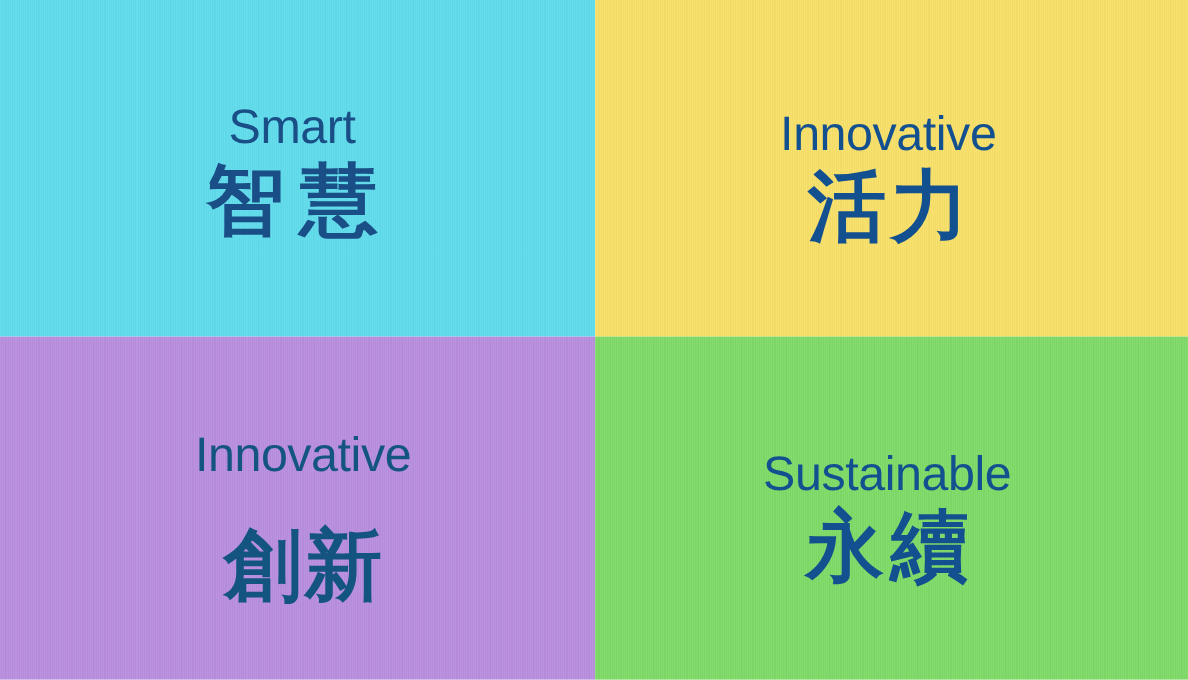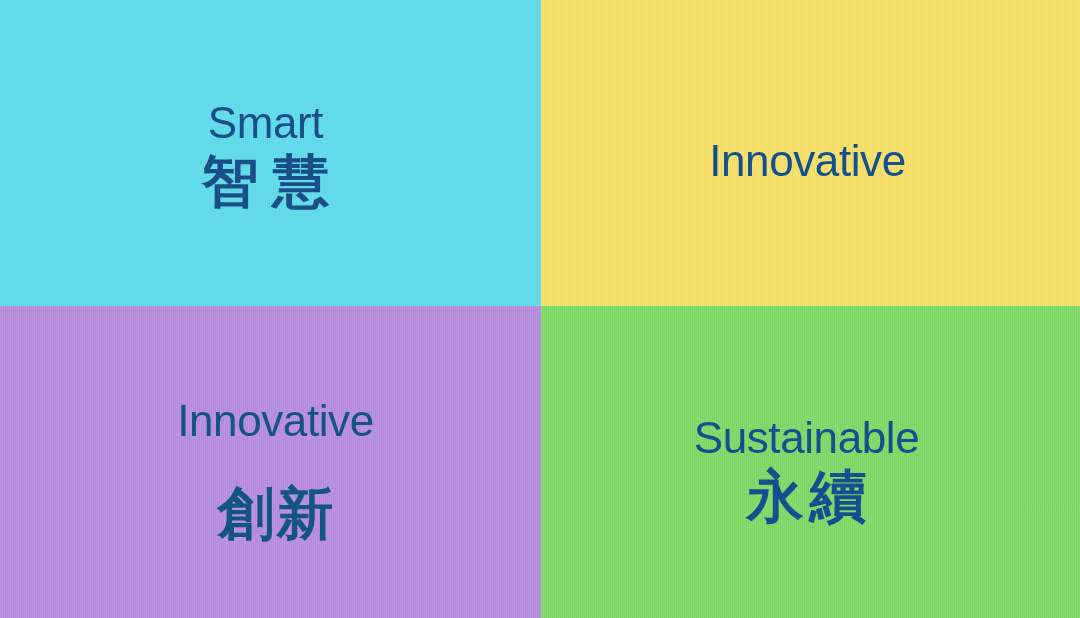--- a/index.html
+++ b/index.html
@@ -52,21 +52,21 @@
     line-height: 1;
   }
   .eng {
     font-size: 44px;
     font-weight: 400;
     letter-spacing: -0.4px;
     white-space: nowrap;
   }
   .cjk {
     font-family: "DejaVu Sans", "Liberation Sans", sans-serif;
-    font-size: 57px;
+    font-size: 71px;
     font-weight: 700;
     letter-spacing: 2px;
     white-space: nowrap;
     margin-top: 8px;
   }
 
   
   #q-smart .q-inner       { transform: translate(-5px, 2px); }
   #q-energetic .q-inner   { transform: translate(-3px, 8px); }
   #q-innovative .q-inner  { transform: translate(-4px, 8px); }
@@ -85,20 +85,21 @@
   <div class="quadrant" id="q-smart" style="background-color: rgb(97, 220, 236); color: rgb(26, 78, 134);">
     <div class="q-inner">
       <div class="eng">Smart</div>
       <div class="cjk">智慧</div>
     </div>
   </div>
 
   <div class="quadrant" id="q-energetic" style="background-color: rgb(248, 224, 106); color: rgb(19, 80, 143);">
     <div class="q-inner">
       <div class="eng">Innovative</div>
+      <div class="cjk">活力</div>
     </div>
   </div>
 
   <div class="quadrant" id="q-innovative" style="background-color: rgb(185, 143, 222); color: rgb(20, 84, 129); padding-left: 18px;">
     <div class="q-inner">
       <div class="eng">Innovative</div>
       <div class="cjk">創新</div>
     </div>
   </div>
 

